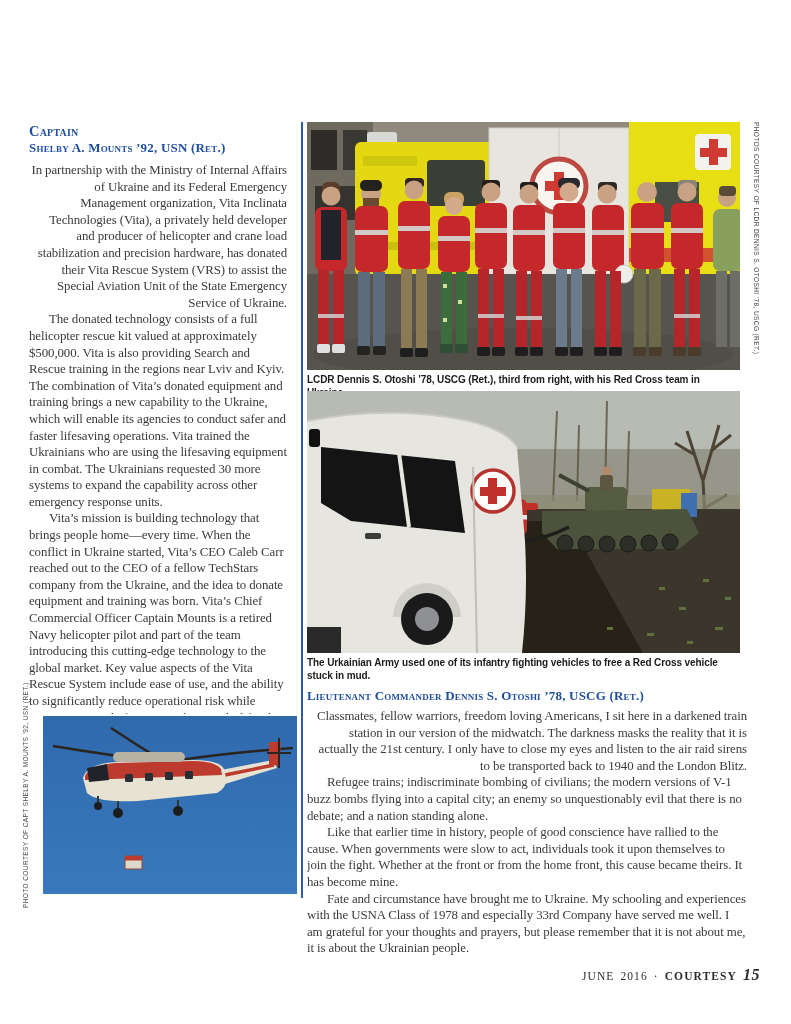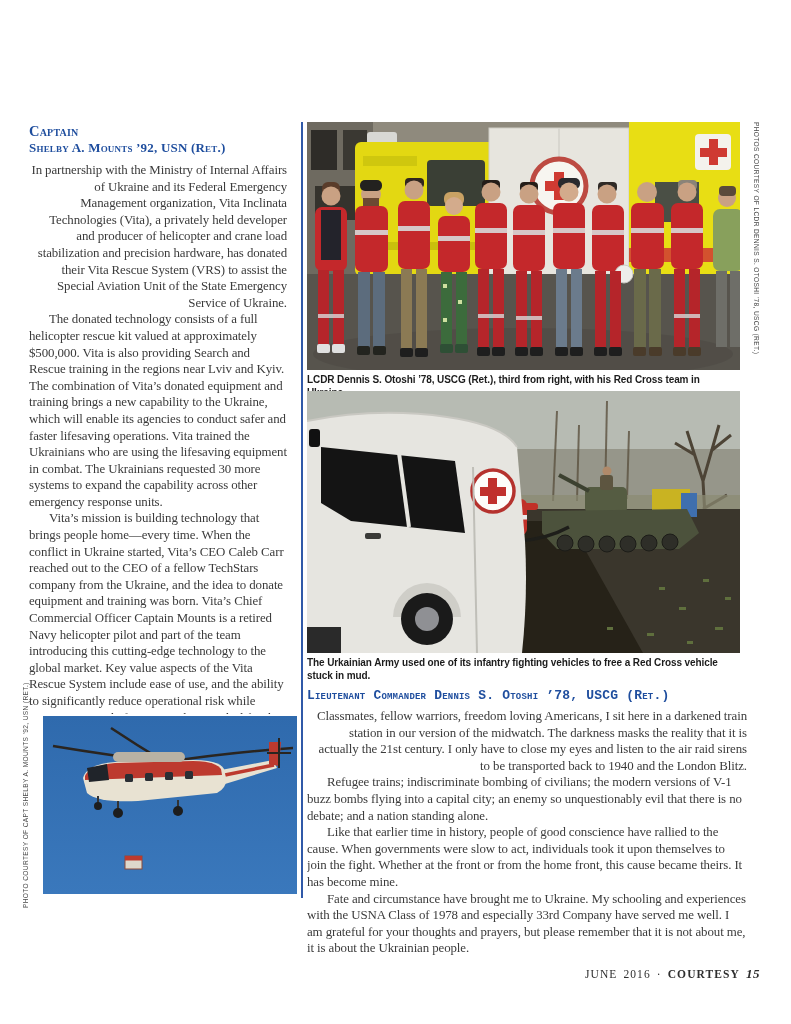--- a/index.html
+++ b/index.html
@@ -11,21 +11,21 @@
   .head-sm{font-size:14.5px;line-height:15px;}
   .head-lg{font-size:13px;line-height:18px;}
   
   .article p{margin:0;font-size:12.9px;line-height:16.6px;color:#3b3b3b;
              letter-spacing:-.1px;text-indent:1.55em;}
   .article p.first{text-indent:0;text-align:right;}
   
   .left-article{position:absolute;left:29px;top:124px;width:258px;height:590px;overflow:hidden;}
   .left-article .head-wrap{margin-bottom:5px;}
   .right-article{position:absolute;left:307px;top:687px;width:440px;height:268px;overflow:hidden;}
-  .right-article .head-lg{margin-bottom:3px;font-family:Liberation Mono, monospace;}
+  .right-article .head-lg{margin-bottom:3px;}
   
   .photo{display:block;}
   .photo svg{display:block;}
   .caption{font-family:"Liberation Sans",sans-serif;font-weight:bold;font-size:10px;
            line-height:12.6px;color:#1c1c1c;letter-spacing:-.1px;}
   .cap1{position:absolute;left:307px;top:374px;width:433px;}
   .cap2{position:absolute;left:307px;top:657px;width:433px;}
   .photo1{position:absolute;left:307px;top:122px;}
   .photo2{position:absolute;left:307px;top:391px;}
   .photo3{position:absolute;left:43px;top:716px;}
@@ -34,21 +34,21 @@
   .credit{font-family:"Liberation Sans",sans-serif;font-size:6.6px;color:#4a4a4a;
           letter-spacing:.35px;white-space:nowrap;}
   .credit-left{position:absolute;left:22px;top:702px;height:206px;
                writing-mode:vertical-rl;transform:rotate(180deg);}
   .credit-right{position:absolute;left:753px;top:122px;height:240px;writing-mode:vertical-rl;}
   
   .divider{position:absolute;left:301px;top:122px;width:2px;height:776px;background:#3059a8;}
   .footer{position:absolute;left:0;top:966px;width:760px;text-align:right;
           font-size:11.5px;color:#2e2e2e;letter-spacing:1.1px;word-spacing:2px;}
   .footer .mag{font-weight:bold;}
-  .footer .pg{font-weight:bold;font-size:13px;letter-spacing:.5px;font-style:italic;}
+  .footer .pg{font-weight:bold;font-size:16px;letter-spacing:.5px;font-style:italic;}
 </style>
 </head>
 <body>
 
 <div class="page">
 
   <div class="left-article article">
     <div class="head-wrap">
       <div class="blue-head head-sm">Captain</div>
       <div class="blue-head head-lg">Shelby A. Mounts ’92, USN (Ret.)</div>

